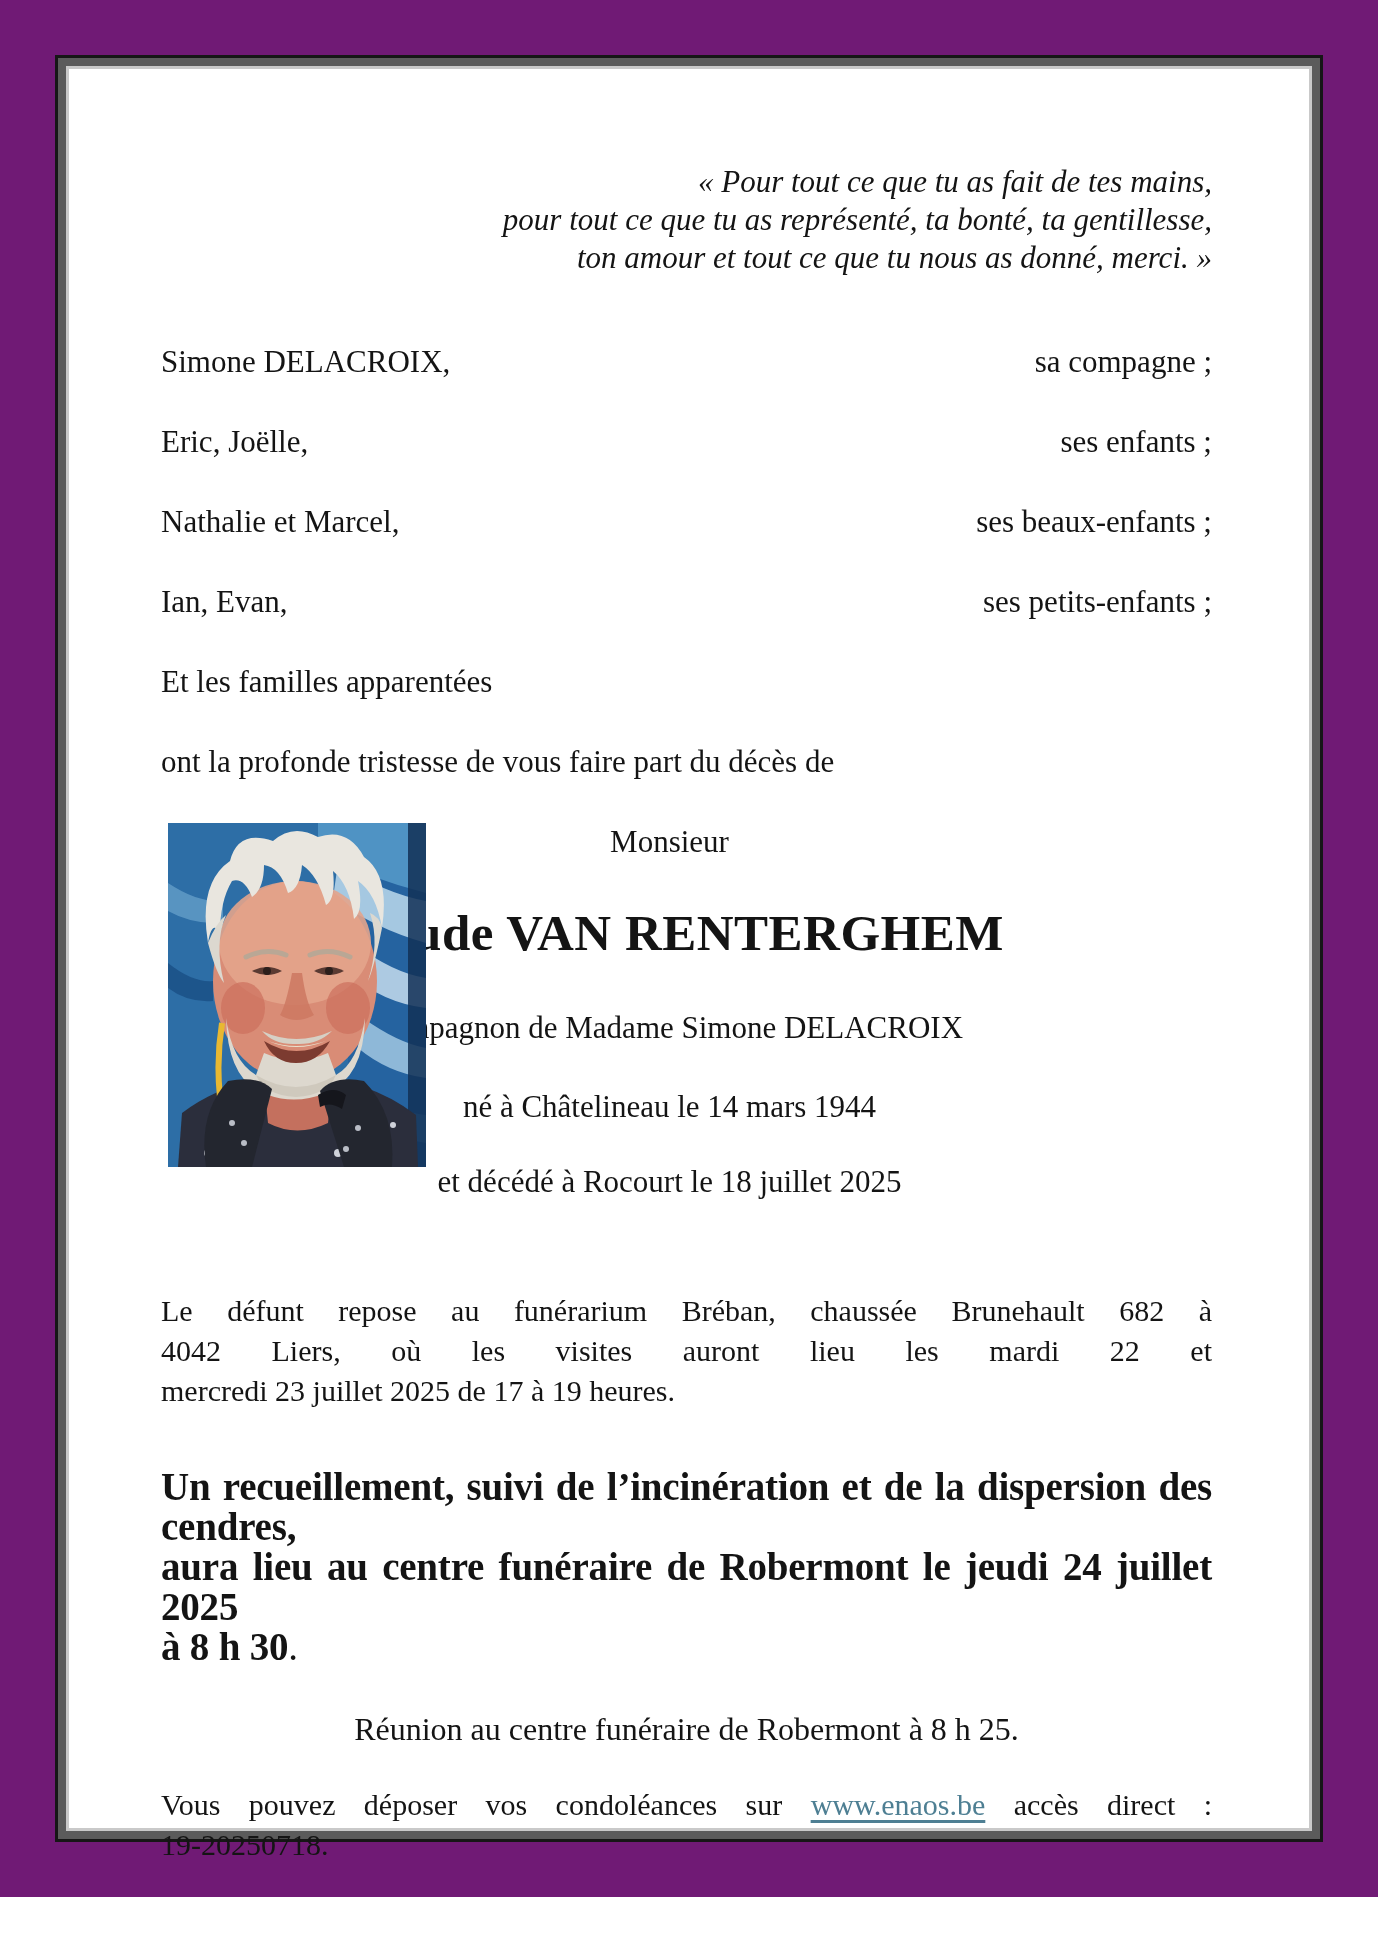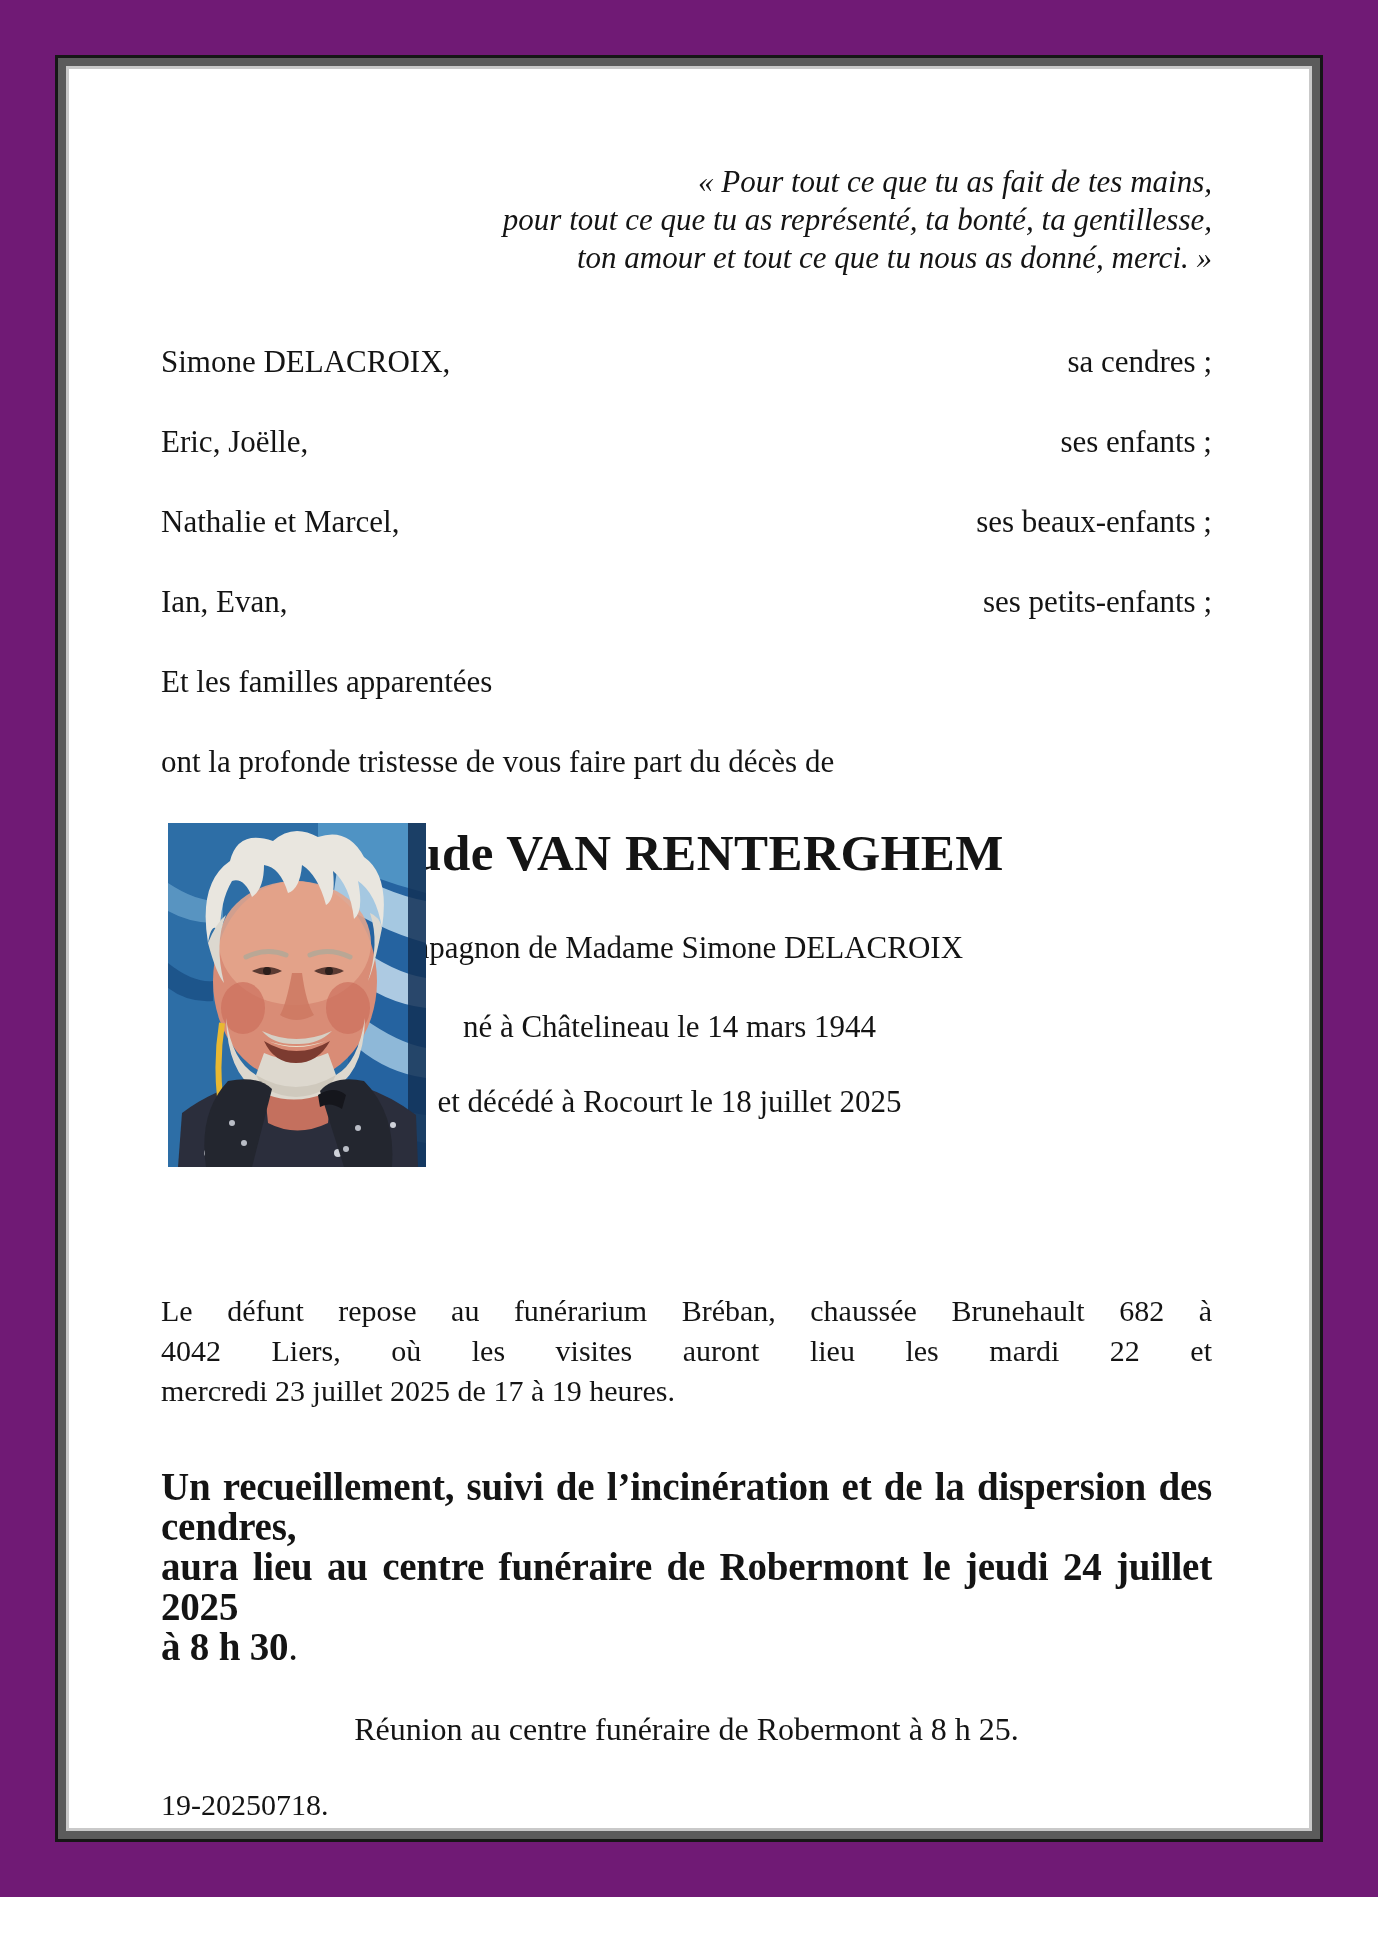--- a/index.html
+++ b/index.html
@@ -109,21 +109,21 @@
         <div class="content">
 
           <div class="quote">
             <div>« Pour tout ce que tu as fait de tes mains,</div>
             <div>pour tout ce que tu as représenté, ta bonté, ta gentillesse,</div>
             <div>ton amour et tout ce que tu nous as donné, merci. »</div>
           </div>
 
           <div class="row">
             <span>Simone DELACROIX,</span>
-            <span>sa cendres ;</span>
+            <span>sa compagne ;</span>
           </div>
           <div class="row">
             <span>Eric, Joëlle,</span>
             <span>ses enfants ;</span>
           </div>
           <div class="row">
             <span>Nathalie et Marcel,</span>
             <span>ses beaux-enfants ;</span>
           </div>
           <div class="row">
@@ -197,20 +197,21 @@
                 <path d="M60 258 Q90 252 104 266 L84 344 L38 344 Q30 290 60 258 Z" fill="#23262f"></path>
                 <path d="M196 258 Q166 252 152 268 L176 344 L224 344 Q228 290 196 258 Z" fill="#23262f"></path>
                 <circle cx="64" cy="300" r="3" fill="#b9bdc6"></circle>
                   <circle cx="76" cy="320" r="3" fill="#b9bdc6"></circle>
                 <circle cx="190" cy="305" r="3" fill="#b9bdc6"></circle>
                   <circle cx="178" cy="326" r="3" fill="#b9bdc6"></circle>
                 <path d="M150 272 Q166 262 178 272 L174 286 Q162 278 152 284 Z" fill="#15161c"></path>
               </svg>
             </div>
             <div class="hero-text">
+              <div class="deceased-title">Monsieur</div>
               <div class="deceased-name">Claude VAN RENTERGHEM</div>
               <div class="deceased-relation">compagnon de Madame Simone DELACROIX</div>
               <div class="birth-info">né à Châtelineau le 14 mars 1944</div>
               <div class="death-info">et décédé à Rocourt le 18 juillet 2025</div>
             </div>
           </div>
 
           <div class="para p-repose">
             <div class="jline">Le défunt repose au funérarium Bréban, chaussée Brunehault 682 à</div>
             <div class="jline">4042 Liers, où les visites auront lieu les mardi 22 et</div>
@@ -219,20 +220,25 @@
 
           <div class="para p-ceremony">
             <div class="jline">Un recueillement, suivi de l’incinération et de la dispersion des cendres,</div>
             <div class="jline">aura lieu au centre funéraire de Robermont le jeudi 24 juillet 2025</div>
             <div class="lline"><span>à 8 h 30</span><span class="suffix">.</span></div>
           </div>
 
           <div class="meeting">Réunion au centre funéraire de Robermont à 8 h 25.</div>
 
           <div class="para p-condolences">
+            <div class="jline">
+              <span>Vous pouvez déposer vos condoléances sur</span>
+              <a class="enaos-link">www.enaos.be</a>
+              <span>accès direct :</span>
+            </div>
             <div class="lline">19-20250718.</div>
           </div>
 
         </div>
       </div>
     </div>
   </div>
 </div>
 
 </body></html>

